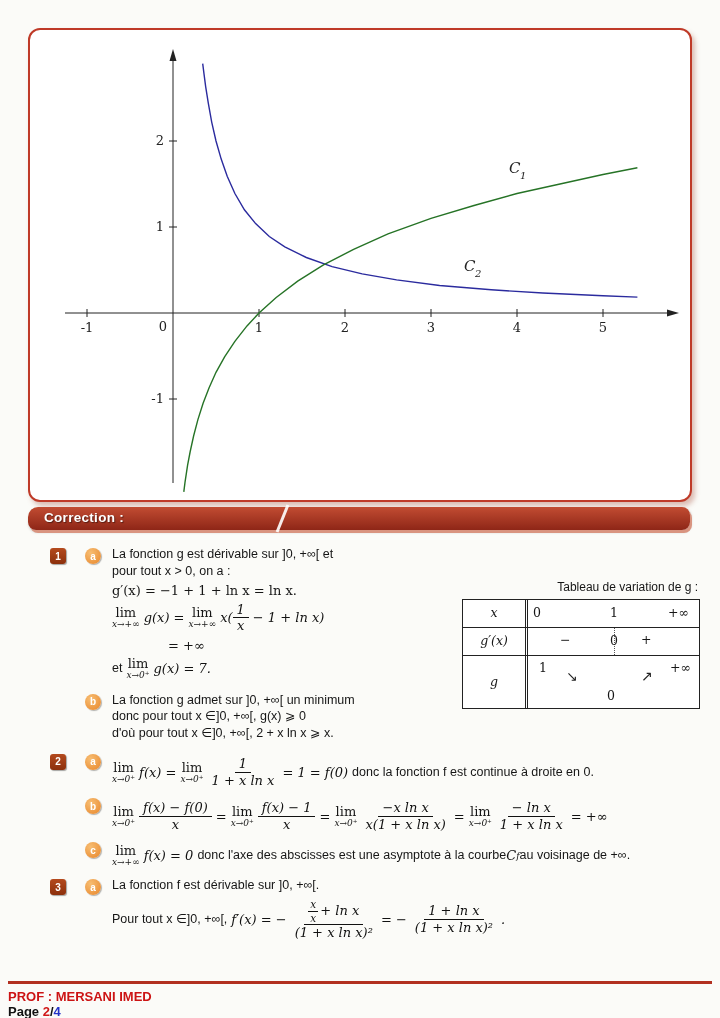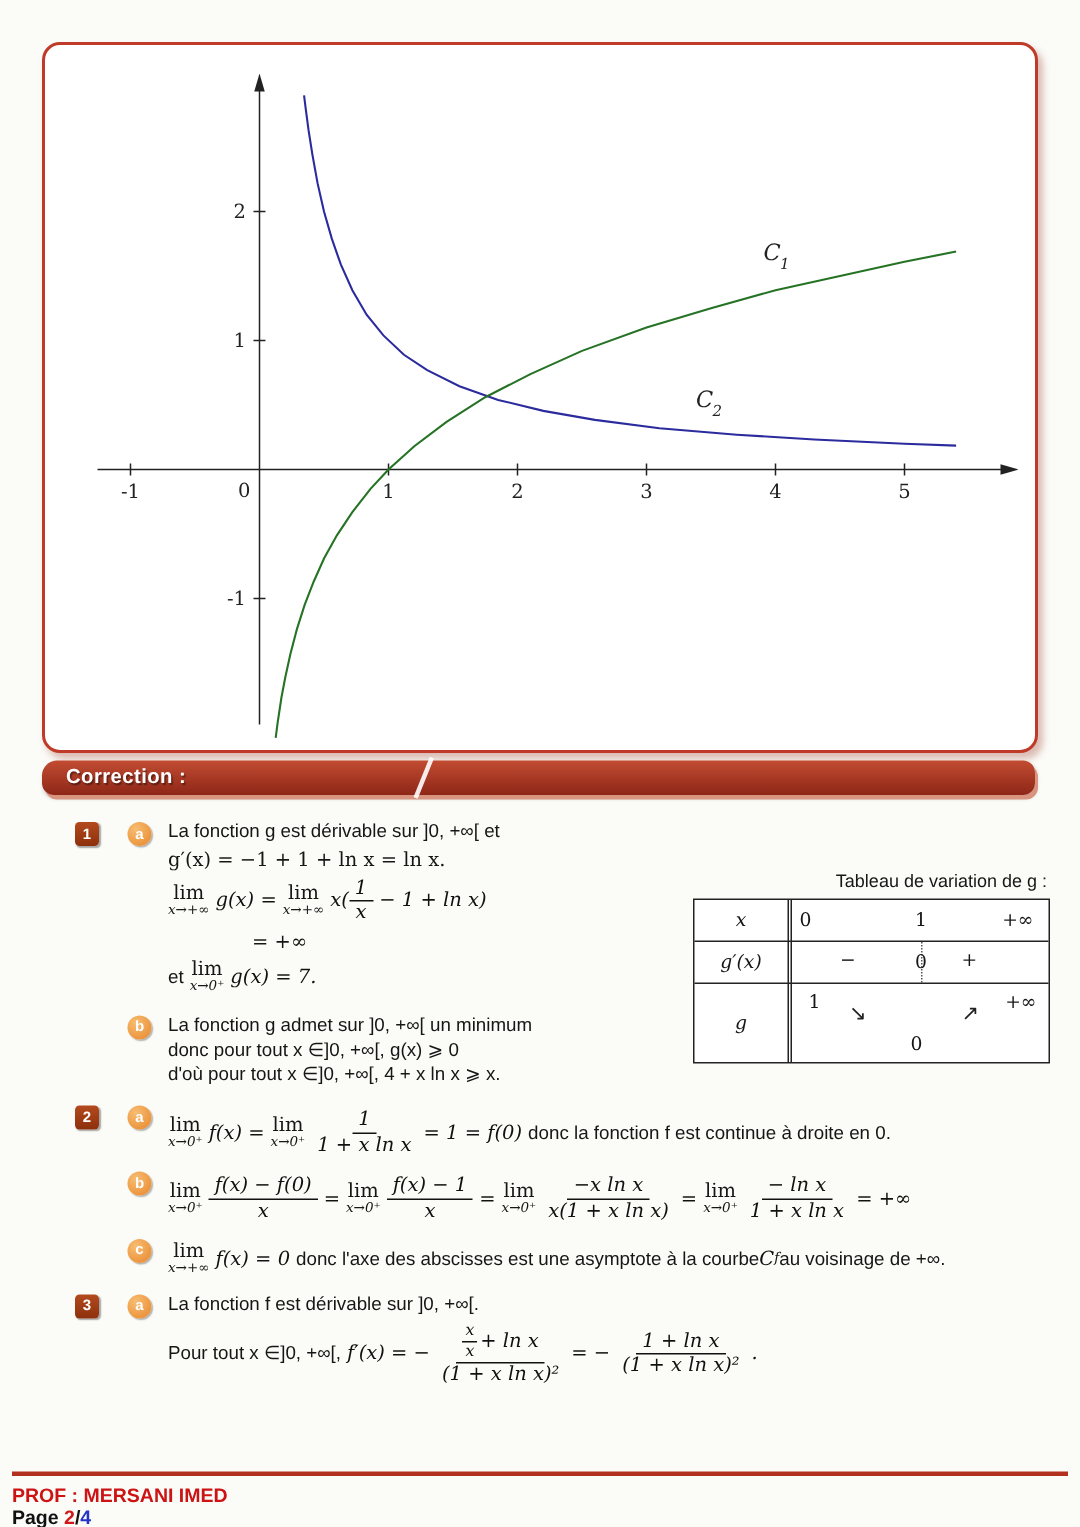--- a/index.html
+++ b/index.html
@@ -170,20 +170,21 @@
 
   <div class="row" style="margin-bottom:8px;">
     <div class="numcol">
         <span class="numbadge">1</span>
       </div>
     <div class="letcol">
         <span class="letter">a</span>
       </div>
     <div class="block narrow">
       <div class="sline">La fonction g est dérivable sur ]0, +∞[ et</div>
+      <div class="sline">pour tout x &gt; 0, on a :</div>
       <div class="mline">g′(x) = −1 + 1 + ln x = ln x.</div>
       <div class="fline">
         <span class="lim">
           <span class="limword">lim</span>
           <span class="limsub">x→+∞</span>
         </span>
         <span class="math">g(x) =</span>
         <span class="lim">
           <span class="limword">lim</span>
           <span class="limsub">x→+∞</span>
@@ -208,21 +209,21 @@
   </div>
 
   <div class="row" style="margin-bottom:10px;">
     <div class="numcol"></div>
     <div class="letcol">
         <span class="letter">b</span>
       </div>
     <div class="block narrow">
       <div class="sline">La fonction g admet sur ]0, +∞[ un minimum</div>
       <div class="sline">donc pour tout x ∈]0, +∞[, g(x) ⩾ 0</div>
-      <div class="sline">d'où pour tout x ∈]0, +∞[, 4 + x ln x ⩾ x.</div>
+      <div class="sline">d'où pour tout x ∈]0, +∞[, 2 + x ln x ⩾ x.</div>
     </div>
   </div>
 
   <div class="row" style="margin-bottom:4px;">
     <div class="numcol">
         <span class="numbadge">2</span>
       </div>
     <div class="letcol">
         <span class="letter">a</span>
       </div>

